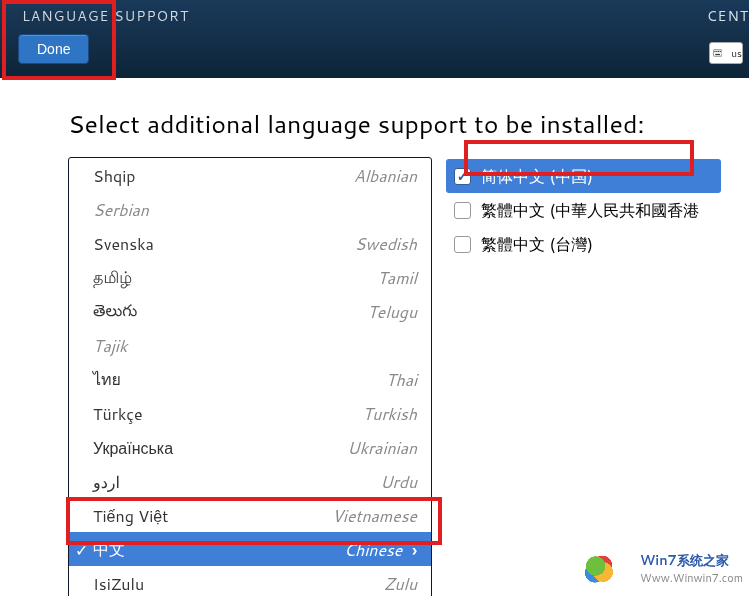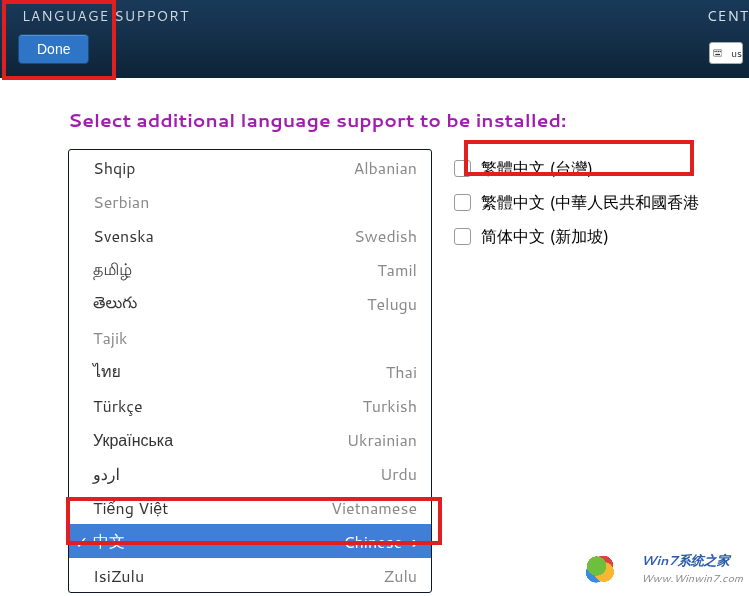--- a/index.html
+++ b/index.html
@@ -70,24 +70,23 @@
   position: absolute;
   border: 4px solid #e02020;
   pointer-events: none;
   z-index: 50;
 }
 .hl-done { top: 0; left: 2px; width: 114px; height: 80px; }
 .main {
   padding: 28px 28px 0 68px;
 }
 .prompt {
-  font-size: 19px;
-  color: #a21caf;
+  font-size: 25px;
+  color: #000000;
   margin-bottom: 16px;
-  font-weight: bold;
 }
 .columns {
   display: flex;
   gap: 14px;
 }
 .lang-list {
   width: 364px;
   border: 1px solid #0f172a;
   border-radius: 3px;
   overflow: hidden;
@@ -99,20 +98,21 @@
   justify-content: space-between;
   padding: 6px 14px 6px 24px;
   font-size: 16px;
   color: #333;
   cursor: pointer;
   height: 34px;
 }
 .lang-row .native { flex: 1; }
 .lang-row .eng {
   color: #888;
+  font-style: italic;
   text-align: right;
 }
 .lang-row.selected {
   background: #3f7fd8;
   color: #fff;
 }
 .lang-row.selected .eng { color: #fff; }
 .lang-row.selected .check-left {
   position: absolute;
   left: 6px;
@@ -161,21 +161,20 @@
 .hl-locale { top: 140px; left: 464px; width: 230px; height: 36px; }
 .watermark {
   position: absolute;
   bottom: 10px;
   right: 6px;
   display: flex;
   align-items: center;
   gap: 24px;
   font-size: 12px;
   color: #555;
-  font-style: italic;
 }
 .wm-logo {
   width: 34px; height: 30px;
   background: radial-gradient(circle at 40% 40%, #6fbf3f 0 35%, transparent 36%),
               radial-gradient(circle at 62% 60%, #f7b733 0 35%, transparent 36%),
               radial-gradient(circle at 38% 62%, #3a8ce0 0 35%, transparent 36%),
               radial-gradient(circle at 60% 38%, #e04040 0 35%, transparent 36%);
   border-radius: 6px;
 }
 .wm-text .line1 { font-weight: bold; color: #2a5aa8; font-size: 13px; }
@@ -257,31 +256,31 @@
             <span class="chevron">›</span>
           </div>
           <div class="lang-row">
             <span class="native">IsiZulu</span>
             <span class="eng">Zulu</span>
           </div>
         </div>
 
     </div>
     <div class="locale-list" id="locale-list">
+        <div class="locale-row sel">
+          <span class="chkbox checked"></span>
+          <span>简体中文 (中国)</span>
+        </div>
+        <div class="locale-row">
+          <span class="chkbox"></span>
+          <span>繁體中文 (中華人民共和國香港</span>
+        </div>
         <div class="locale-row">
           <span class="chkbox"></span>
           <span>繁體中文 (台灣)</span>
-        </div>
-        <div class="locale-row">
-          <span class="chkbox"></span>
-          <span>繁體中文 (中華人民共和國香港</span>
-        </div>
-        <div class="locale-row">
-          <span class="chkbox"></span>
-          <span>简体中文 (新加坡)</span>
         </div>
       </div>
   </div>
 </div>
 
 <div class="highlight-red hl-chinese"></div>
 <div class="highlight-red hl-locale"></div>
 
 <div class="watermark">
   <div class="wm-logo"></div>

